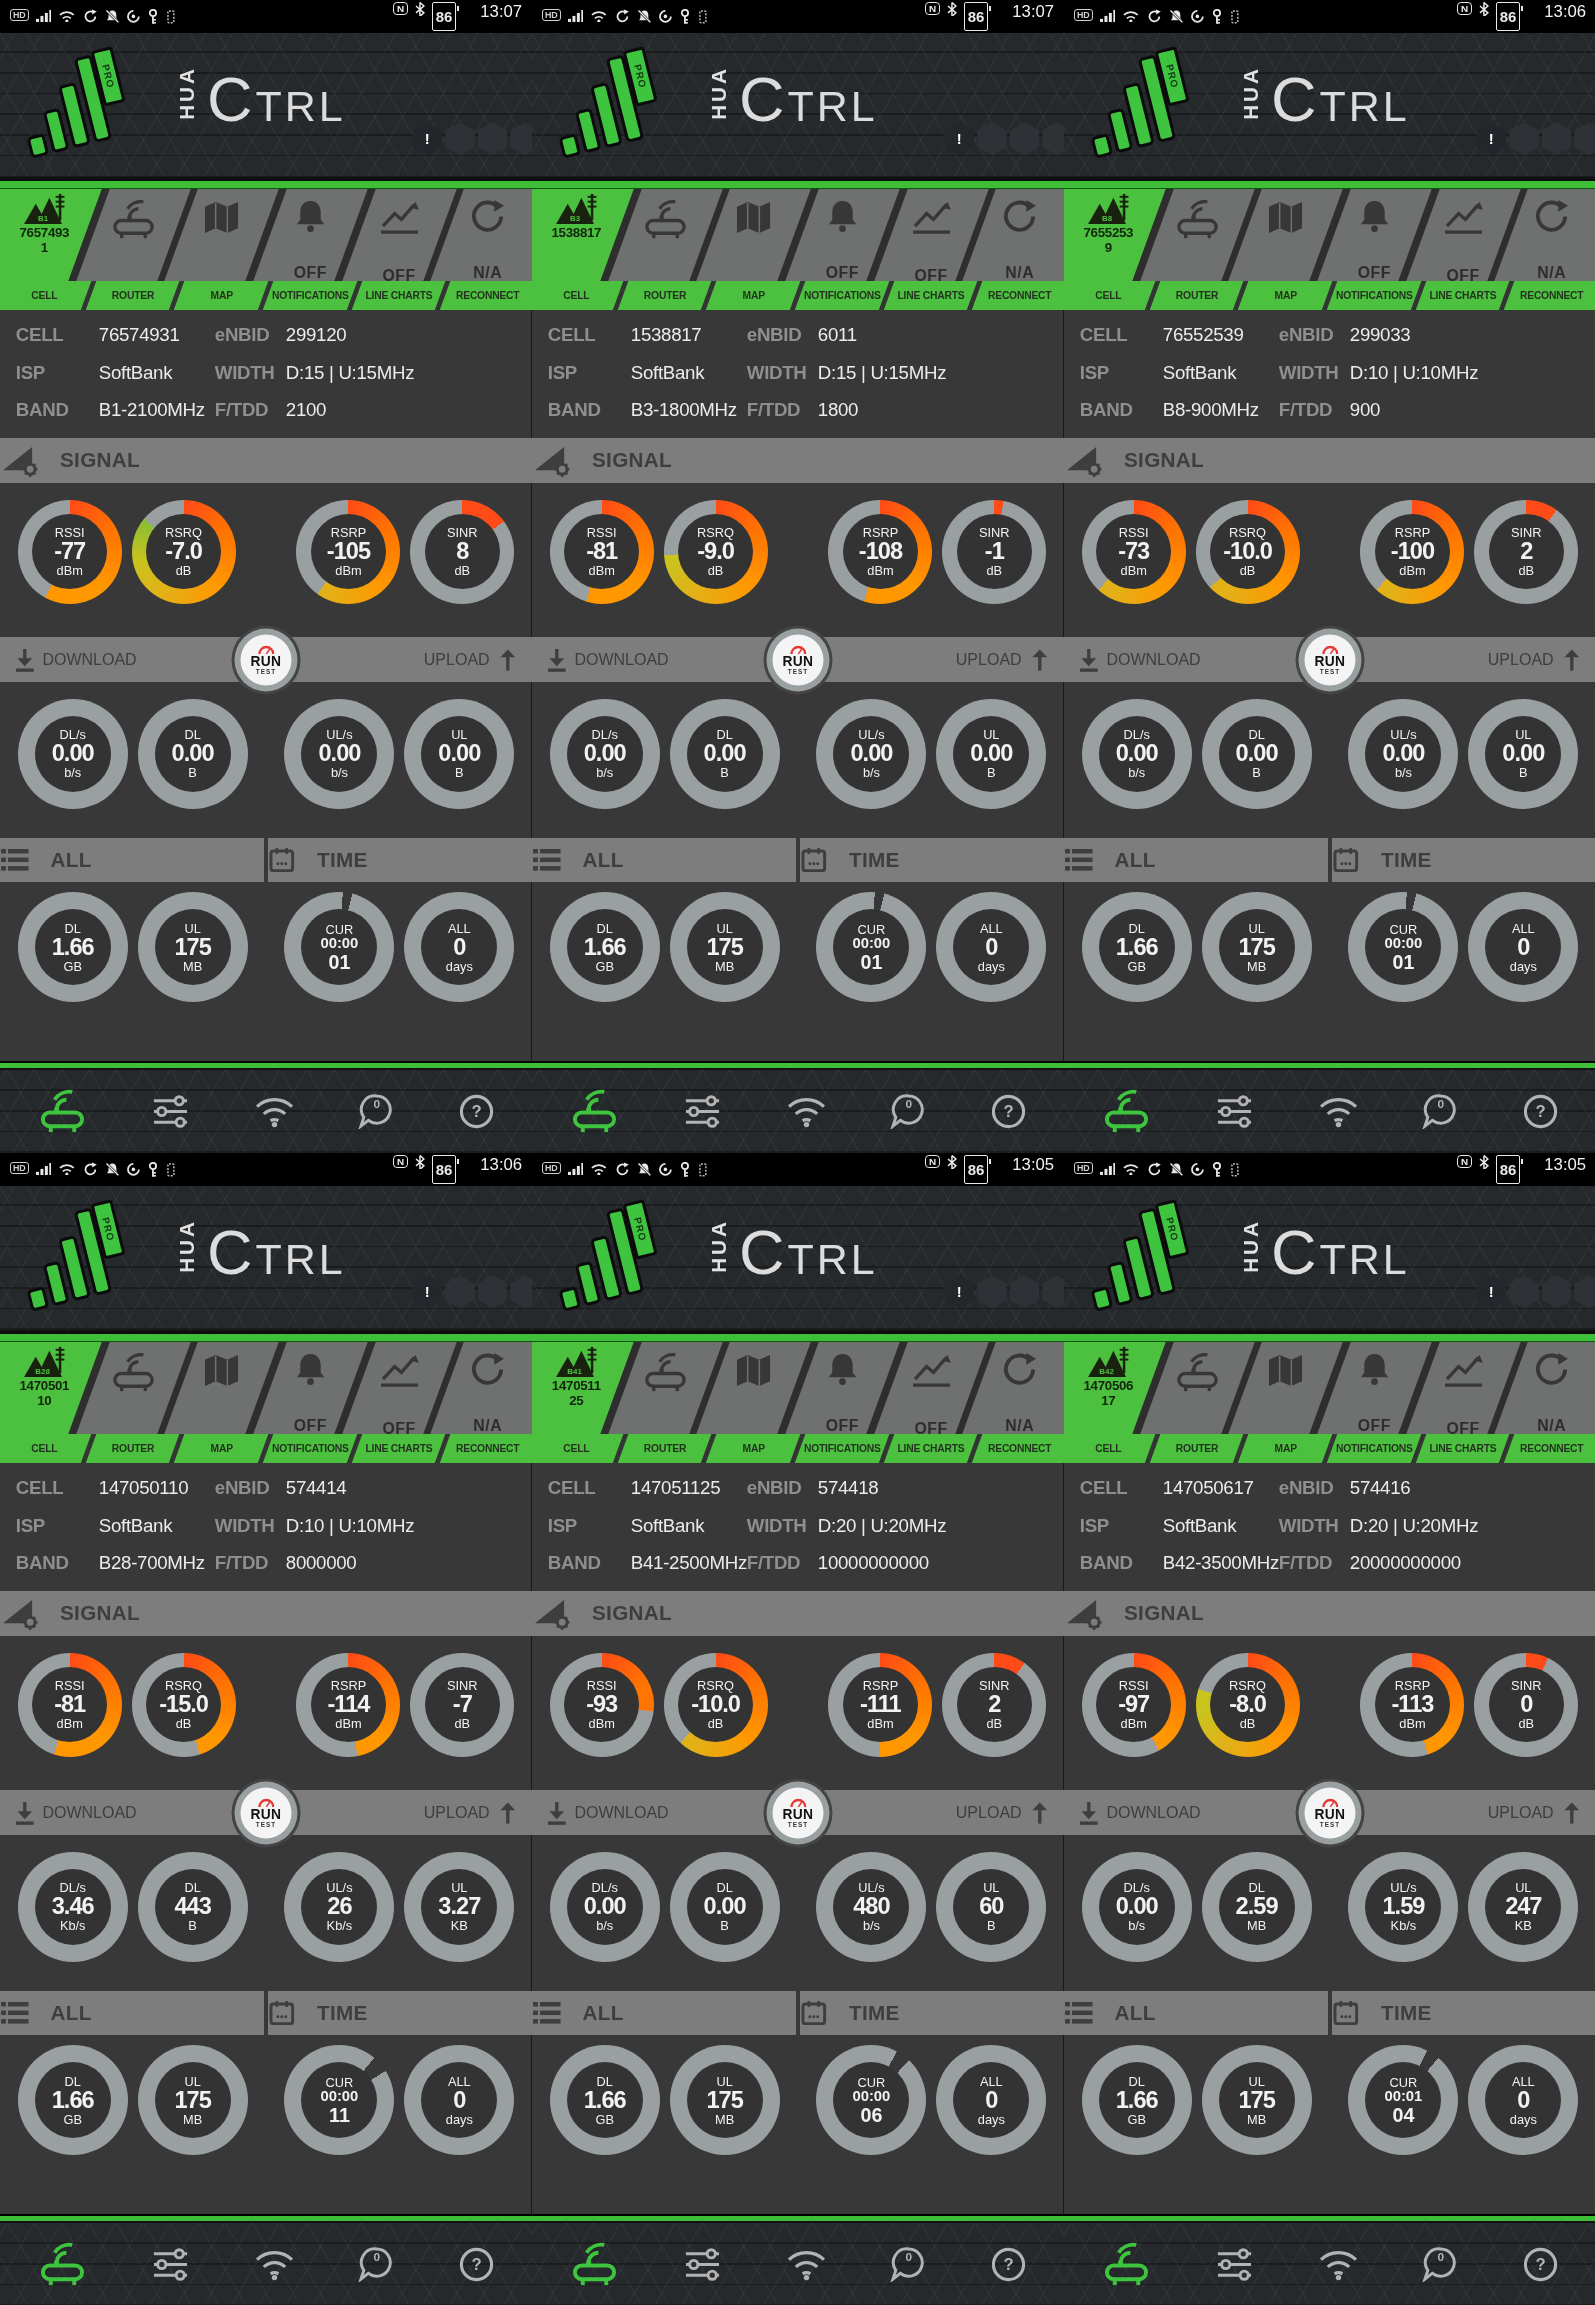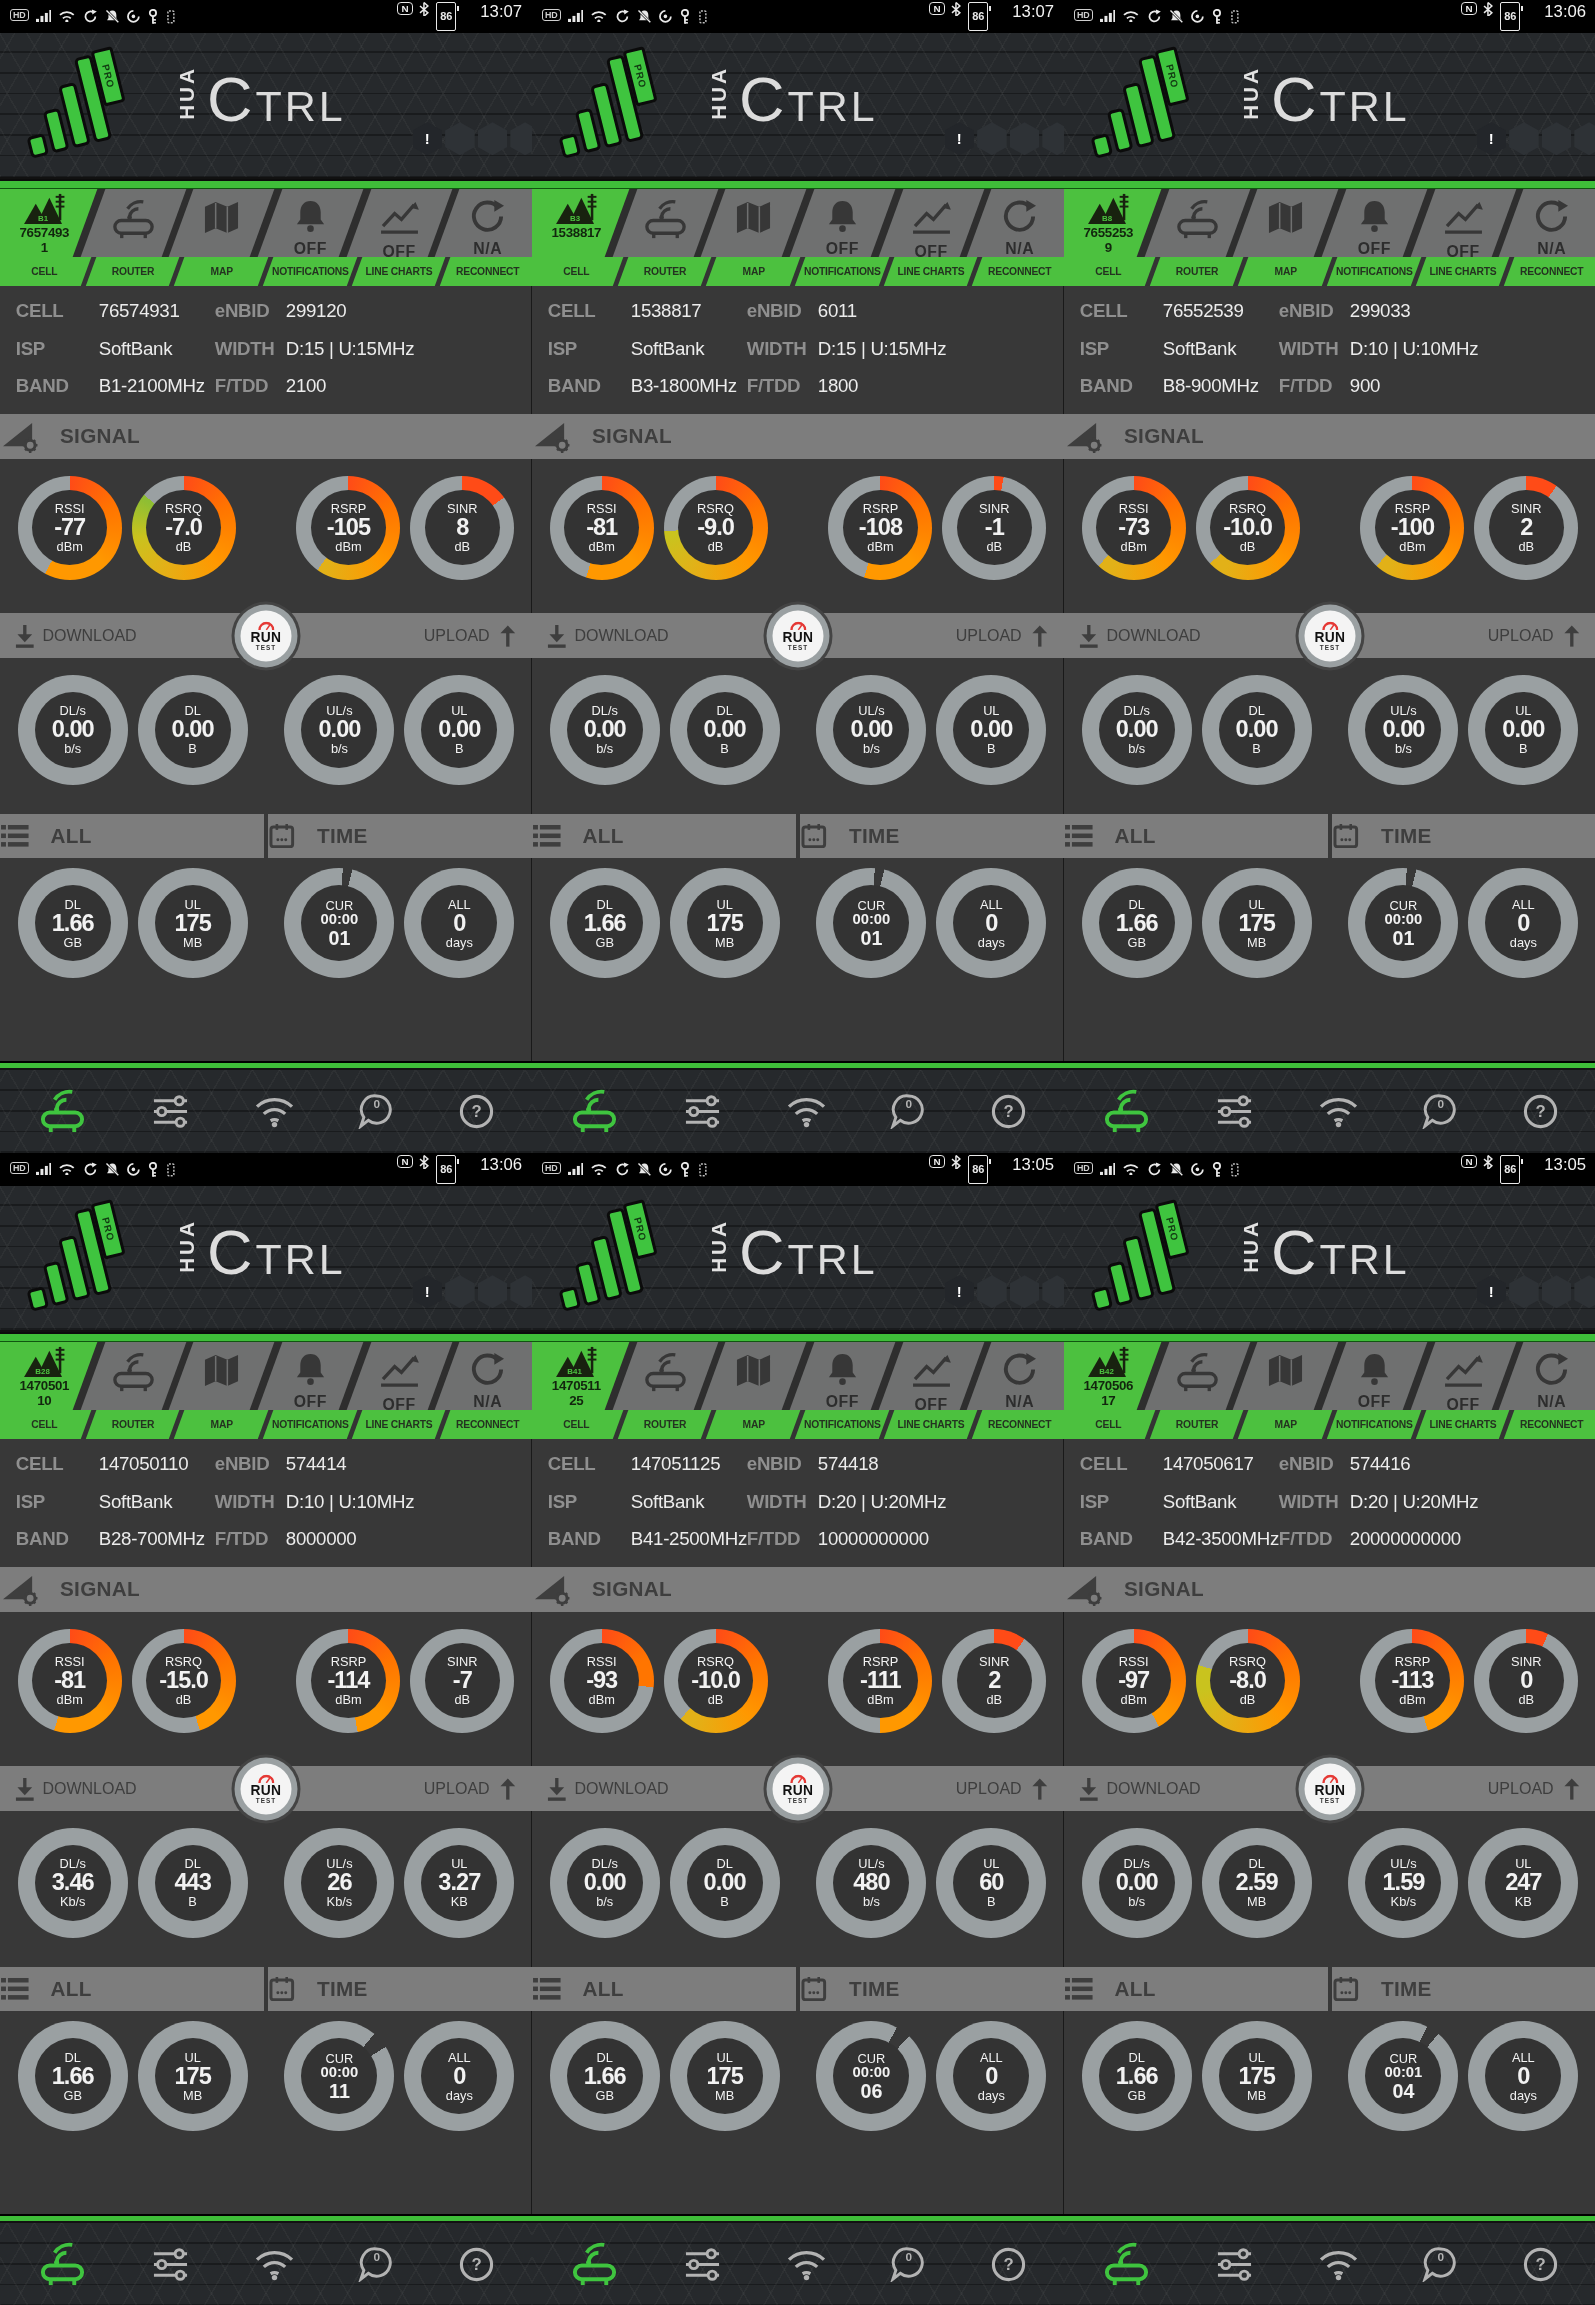--- a/index.html
+++ b/index.html
@@ -11,21 +11,21 @@
 
   
   .statusbar{height:33px;background:#000;display:flex;align-items:center;justify-content:space-between;
              padding:0 9.9px;color:#e9e9e9;flex:none;}
   .sb-left,.sb-right{display:flex;align-items:flex-start;gap:6.9px;}
   .hd-badge{font-size:8.9px;font-weight:700;border:1.5px solid #cfcfcf;border-radius:3px;padding:0 2px;
             line-height:10.8px;color:#cfcfcf;}
   .sb-ic{display:block;}
   .nfc-badge{font-size:9.9px;font-weight:700;border:1.7px solid #e9e9e9;border-radius:3.9px;
              padding:0 3px;line-height:11.8px;}
-  .battery{font-size:11px;font-weight:700;border:1.5px solid #e9e9e9;border-radius:2px;
+  .battery{font-size:15px;font-weight:700;border:1.5px solid #e9e9e9;border-radius:2px;
            padding:8px 3px;line-height:11.8px;position:relative;margin-right:2px;}
   .battery::after{content:'';position:absolute;right:-3.9px;top:3px;width:2.5px;height:5.9px;background:#e9e9e9;}
   .sb-time{font-size:16.7px;color:#f2f2f2;margin-left:15px;}
 
   
   .hexbg{background-color:#26292c;
     background-image:
       repeating-linear-gradient(60deg, rgba(255,255,255,.035) 0 1.5px, transparent 1.5px 23.6px),
       repeating-linear-gradient(-60deg, rgba(255,255,255,.035) 0 1.5px, transparent 1.5px 23.6px),
       repeating-linear-gradient(0deg, rgba(0,0,0,.35) 0 1.5px, transparent 1.5px 20.7px);}
@@ -45,21 +45,21 @@
              font-weight:400;line-height:63px;}
   .logo-ctrl::first-letter{font-size:63px;}
   .hexes{position:absolute;right:-7.9px;bottom:21.7px;display:flex;gap:3px;align-items:center;}
   .hex{width:29.6px;height:33px;background:#2e3236;clip-path:polygon(50% 0,100% 25%,100% 75%,50% 100%,0 75%,0 25%);
        display:flex;align-items:center;justify-content:center;}
   .hex.alert{background:#23262a;color:#fff;font-weight:700;font-size:14.8px;}
 
   .green-divider{height:6.9px;background:#3fbe39;border-top:2px solid #0c0c0c;border-bottom:1px solid #115511;flex:none;}
 
   
-  .toolbar{height:68px;background:#2e2e2e;display:flex;position:relative;overflow:hidden;flex:none;}
+  .toolbar{height:92px;background:#2e2e2e;display:flex;position:relative;overflow:hidden;flex:none;}
   .tab{flex:1;position:relative;}
   .tab .bg{position:absolute;top:0;bottom:0;left:3.9px;right:3.9px;background:#6f7070;transform:skewX(-20deg);}
   .tab:first-child .bg{left:-43px;}
   .tab:last-child .bg{right:-43px;}
   .tab-cell .bg{background:#4cc13f;}
   .tc{position:relative;height:100%;display:flex;flex-direction:column;align-items:center;
       justify-content:flex-start;padding-top:4.9px;color:#373737;}
   .tab-cell .tc{color:#142c10;padding-top:2px;}
   .tab-band{position:absolute;top:25.6px;left:50%;transform:translateX(-62%);font-size:7.9px;font-weight:700;color:#4cc13f;}
   .tab-cellid{font-size:13.3px;font-weight:700;color:#12260e;line-height:14.8px;letter-spacing:-0.3px;}

